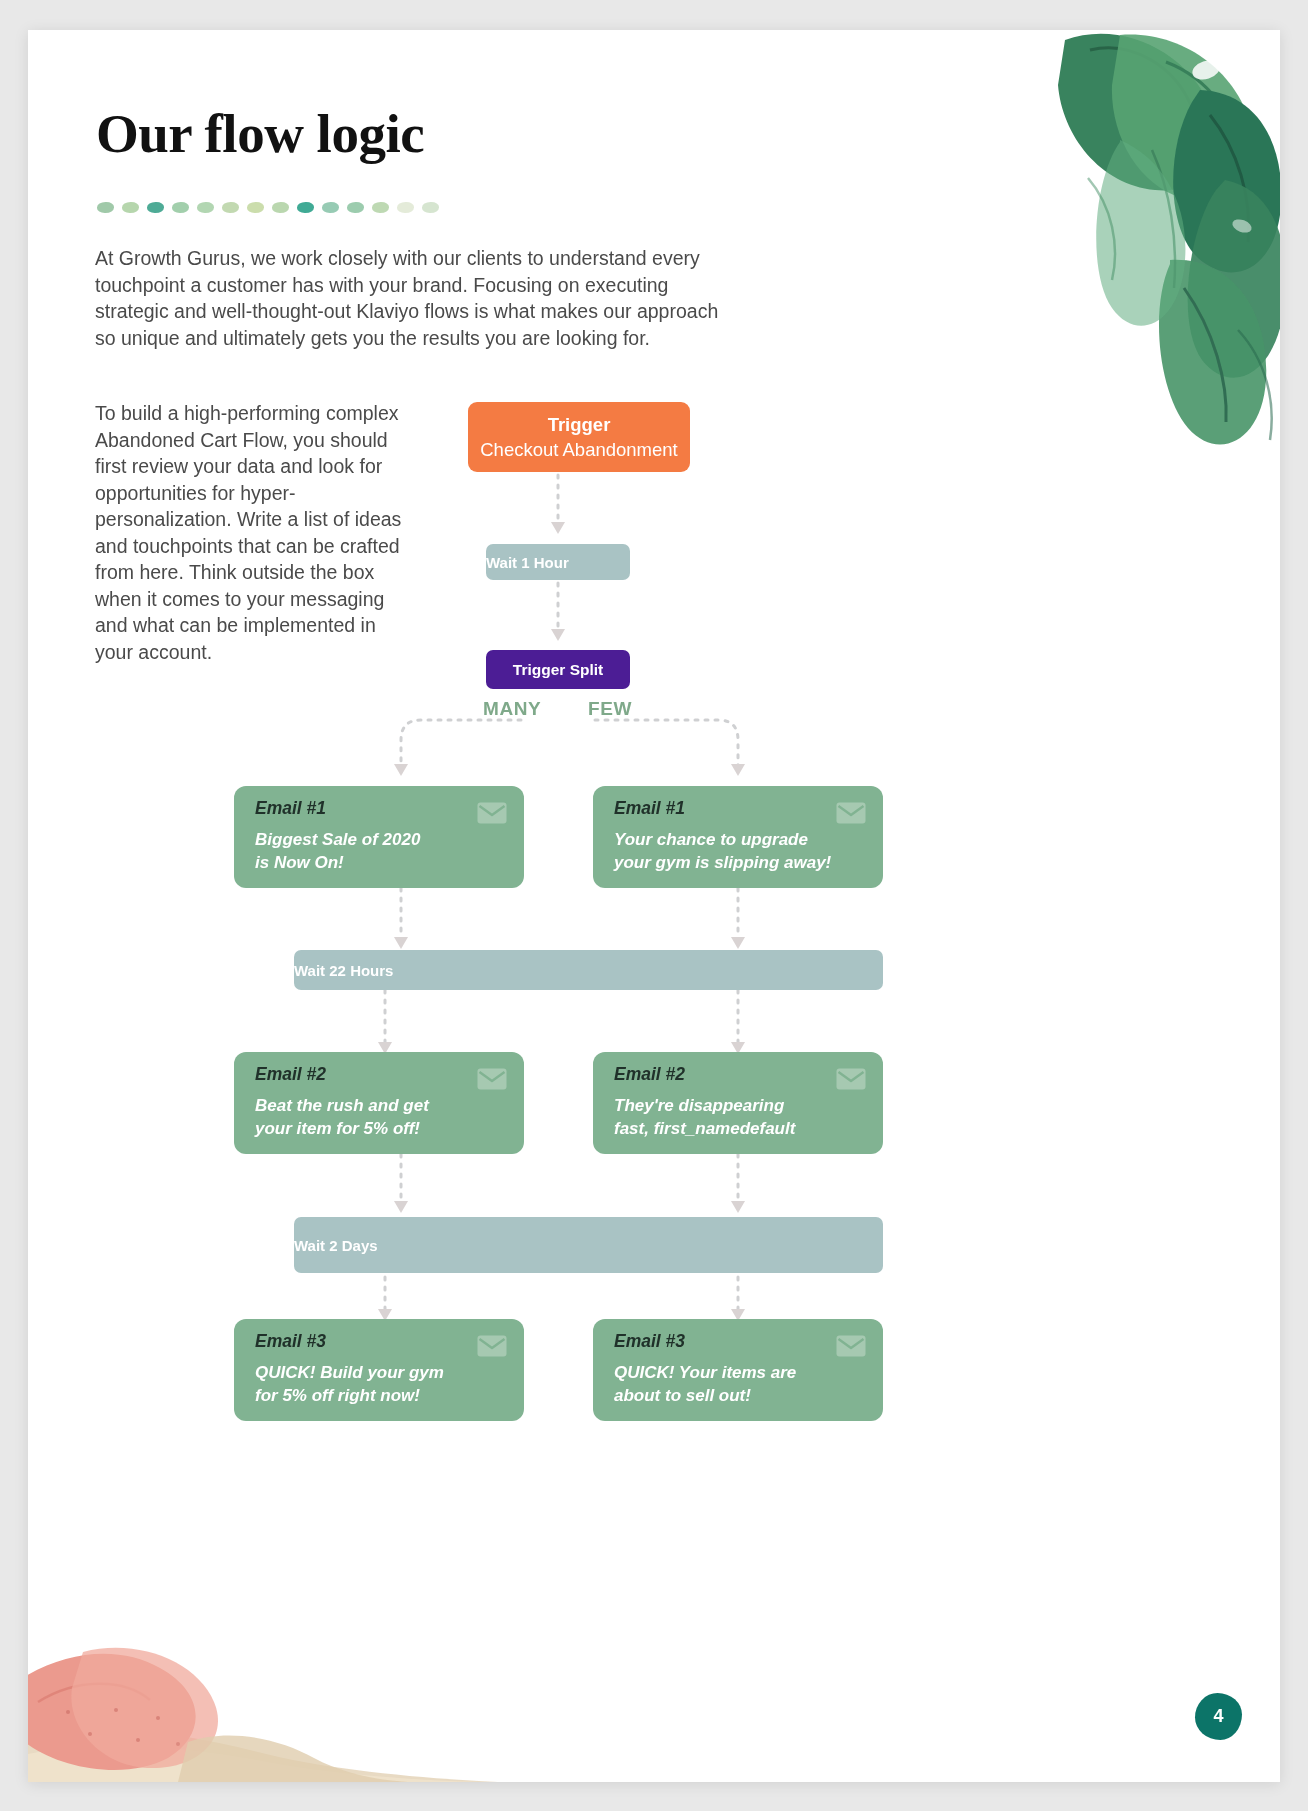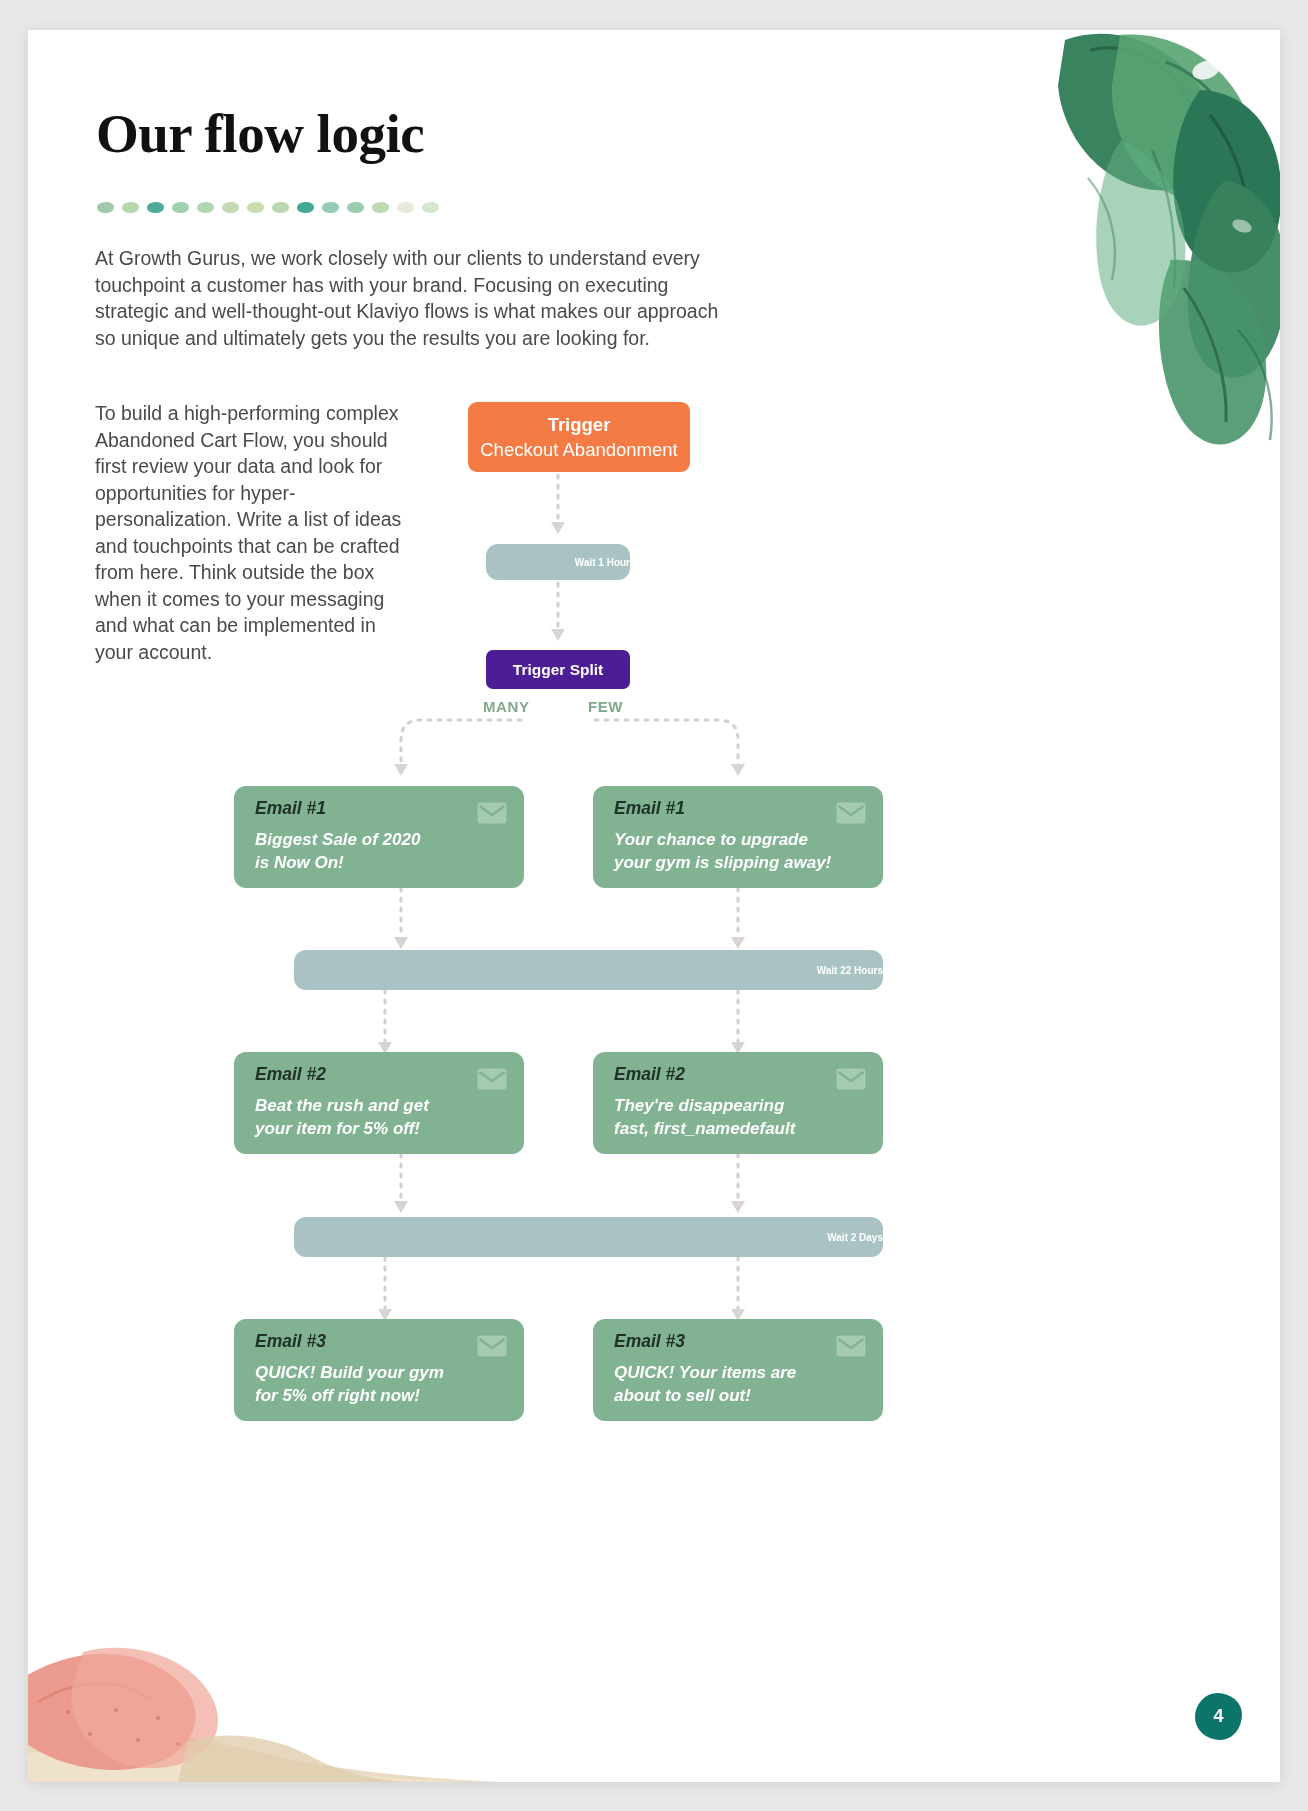--- a/index.html
+++ b/index.html
@@ -121,43 +121,43 @@
     color: #ffffff;
     font-weight: normal;
     font-size: 18.5px;
     line-height: 25px;
   }
 
   .wait-node {
     background: #a9c3c4;
     color: #ffffff;
     font-weight: bold;
-    font-size: 10px;
+    font-size: 15px;
     text-align: center;
-    border-radius: 12px;
+    border-radius: 7px;
     justify-content: center;
-    align-items: flex-end;
+    align-items: flex-start;
   }
 
   .split-node {
     background: #4c1d95;
     color: #ffffff;
     font-weight: bold;
     font-size: 15.5px;
     text-align: center;
     border-radius: 7px;
     justify-content: center;
     align-items: center;
   }
 
   .branch-label {
     position: absolute;
     color: #7fa98a;
     font-weight: bold;
-    font-size: 15px;
+    font-size: 19px;
     letter-spacing: 0.6px;
   }
 
   .email-node {
     background: #81b392;
     border-radius: 12px;
     padding: 16px 21px 18px 21px;
     font-style: italic;
   }
   .email-head {
@@ -347,21 +347,21 @@
 
     <div class="node email-node" style="left:565px; top:1022px; width:290px; height:102px; position:absolute;">
       <div class="email-head">Email #2</div>
       <div class="email-sub email-multiline">They're disappearing<br>fast, first_namedefault</div>
       <svg class="env-icon" viewBox="0 0 30 22">
         <rect x="0.5" y="0.5" width="29" height="21" rx="3" fill="#a6c9b1"></rect>
         <path d="M2.5 4 L15 13 L27.5 4" stroke="#81b392" stroke-width="2.4" fill="none" stroke-linejoin="round"></path>
       </svg>
     </div>
 
-    <div class="node wait-node" style="left:266px; top:1187px; width:589px; height:40px;">
+    <div class="node wait-node" style="left:266px; top:1187px; width:589px; height:56px;">
       <span>Wait 2 Days</span>
     </div>
 
     <div class="node email-node" style="left:206px; top:1289px; width:290px; height:102px; position:absolute;">
       <div class="email-head">Email #3</div>
       <div class="email-sub email-multiline">QUICK! Build your gym<br>for 5% off right now!</div>
       <svg class="env-icon" viewBox="0 0 30 22">
         <rect x="0.5" y="0.5" width="29" height="21" rx="3" fill="#a6c9b1"></rect>
         <path d="M2.5 4 L15 13 L27.5 4" stroke="#81b392" stroke-width="2.4" fill="none" stroke-linejoin="round"></path>
       </svg>

